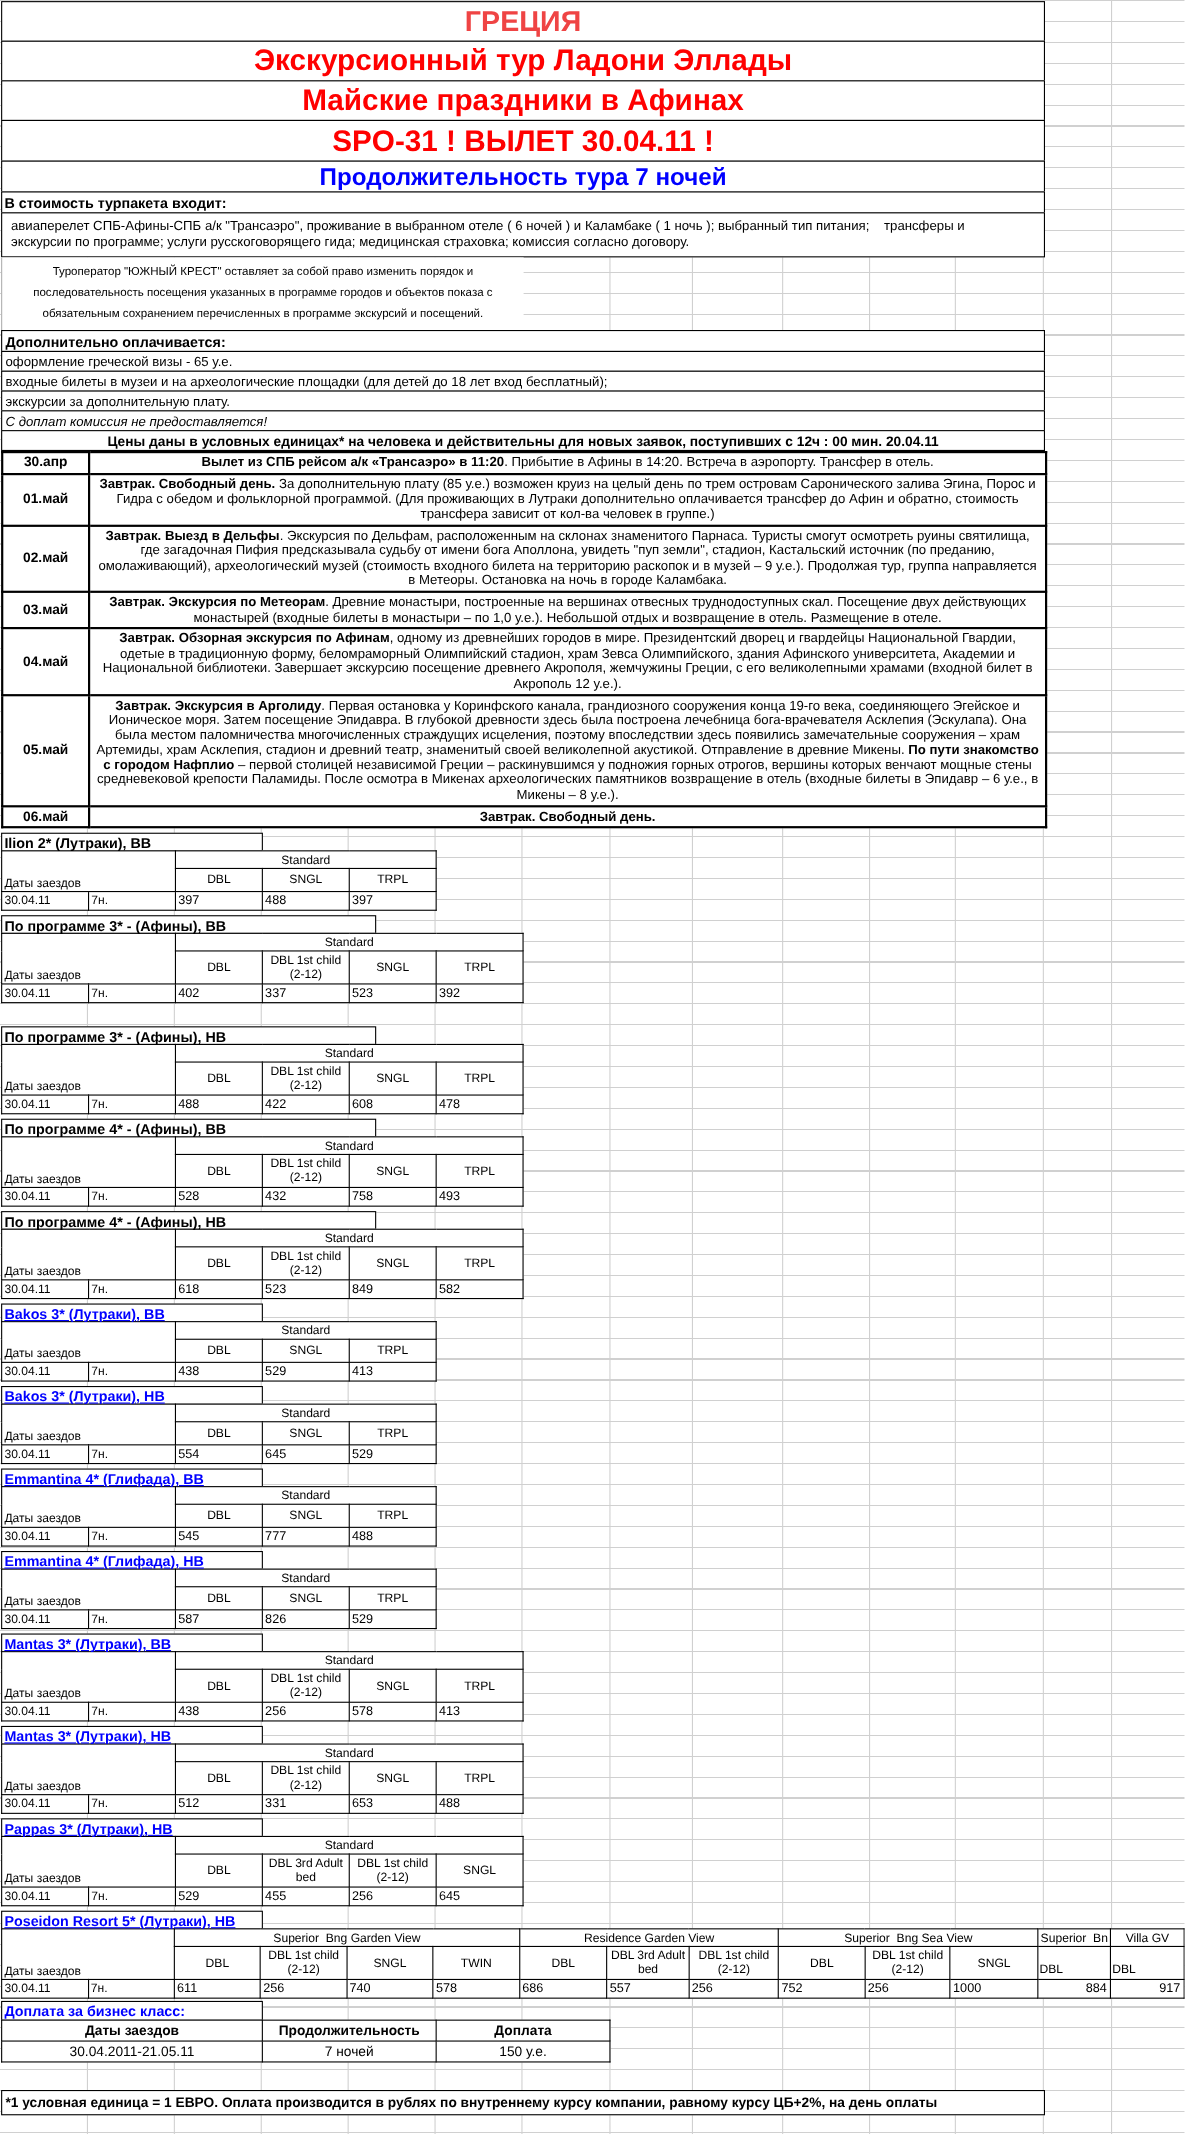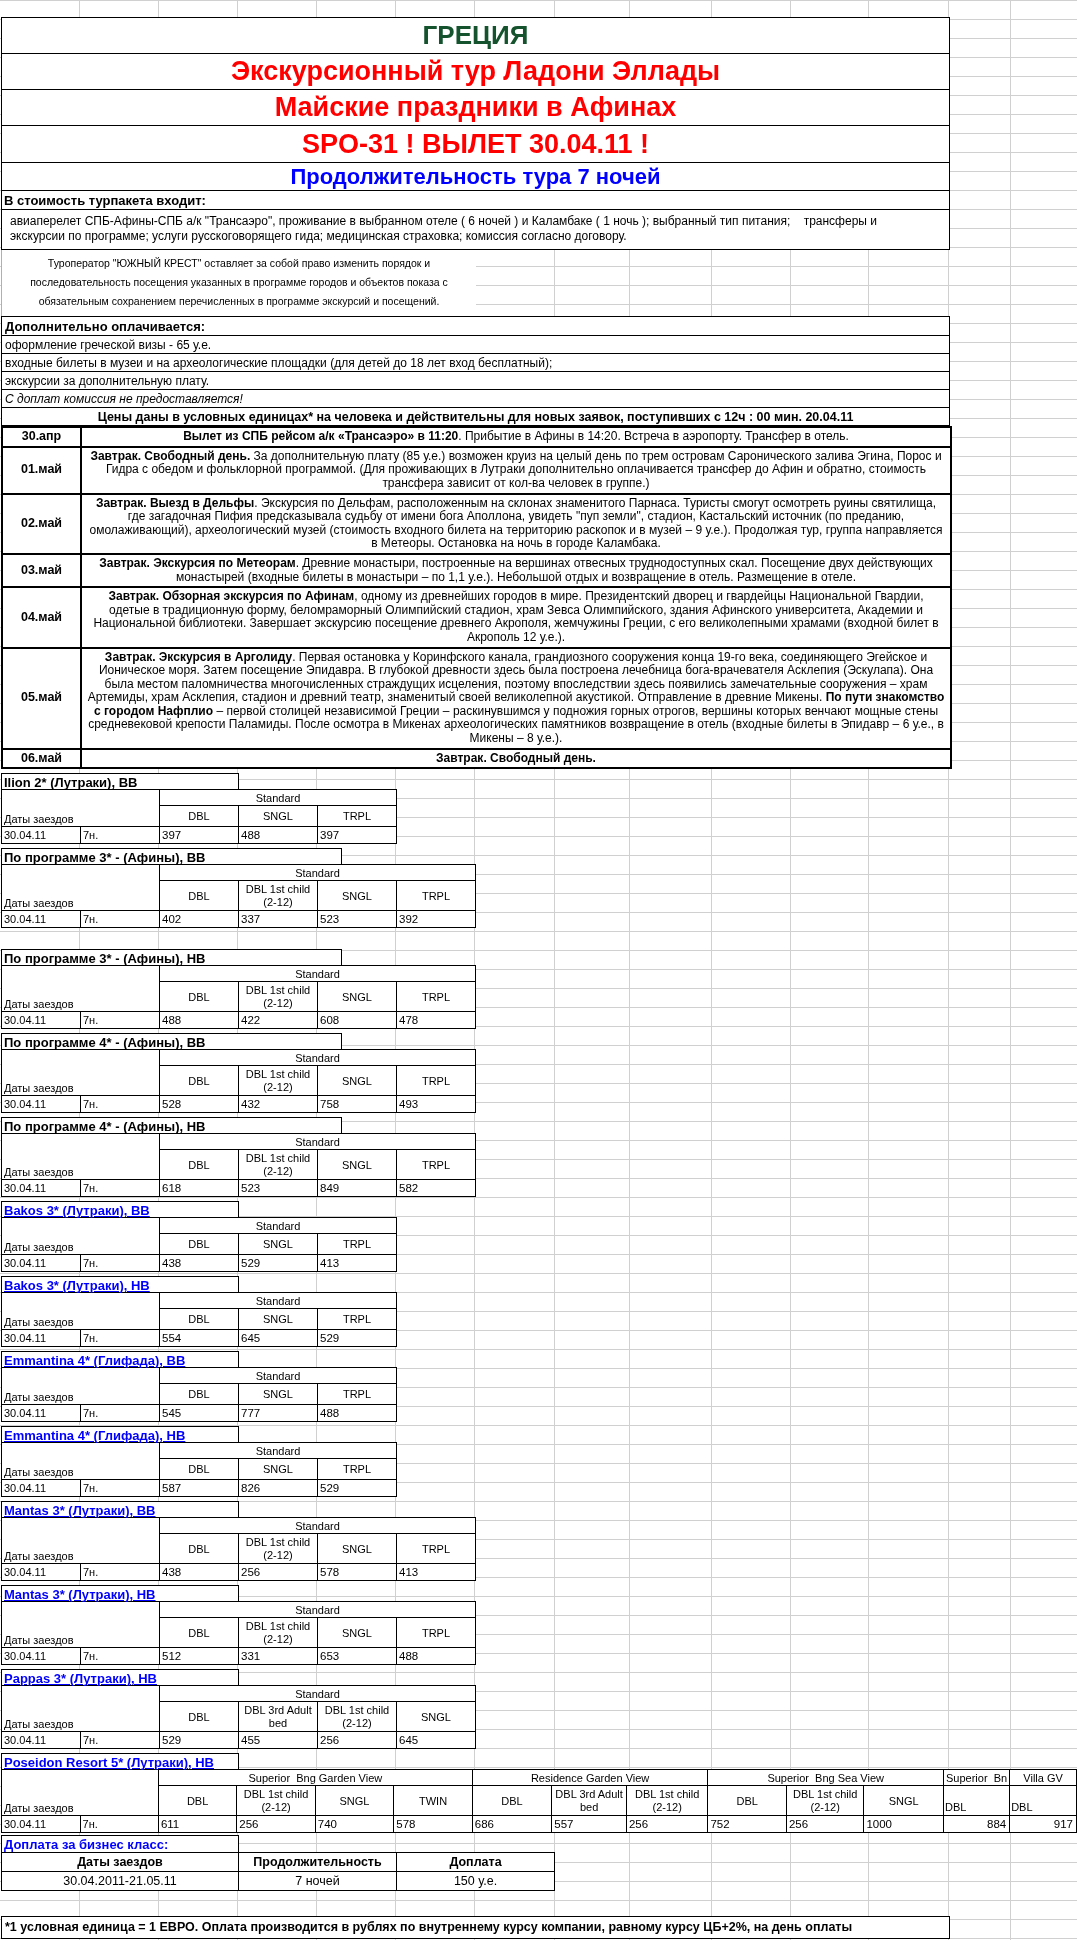--- a/index.html
+++ b/index.html
@@ -14,21 +14,21 @@
       linear-gradient(#d0d0d0,#d0d0d0), linear-gradient(#d0d0d0,#d0d0d0), linear-gradient(#d0d0d0,#d0d0d0),
       linear-gradient(#d0d0d0,#d0d0d0),
       repeating-linear-gradient(to bottom, #d0d0d0 0, #d0d0d0 1px, transparent 1px, transparent 19px);
     background-repeat: no-repeat,no-repeat,no-repeat,no-repeat,no-repeat,no-repeat,no-repeat,no-repeat,no-repeat,no-repeat,no-repeat,no-repeat,no-repeat, repeat;
     background-size: 1px 100%,1px 100%,1px 100%,1px 100%,1px 100%,1px 100%,1px 100%,1px 100%,1px 100%,1px 100%,1px 100%,1px 100%,1px 100%, 100% 100%;
     background-position: 79px 0,158px 0,237px 0,316px 0,395px 0,474px 0,554px 0,629px 0,711px 0,790px 0,868px 0,948px 0,1010px 0, 0 0;
     padding:1px 0 0 1px;
   }
   .trow { width:949px; border:1px solid #000; margin-top:-1px; background:#fff;
           display:flex; align-items:center; justify-content:center; font-weight:bold; overflow:hidden; }
-  .t1 { height:37px; color:#14532d; font-size:26px; margin-top:16px; }
+  .t1 { height:37px; color:#ef4444; font-size:26px; margin-top:0; }
   .t2 { height:37px; color:#ff0000; font-size:27px; }
   .t3 { height:37px; color:#ff0000; font-size:27px; }
   .t4 { height:38px; color:#ff0000; font-size:27px; }
   .t5 { height:29px; color:#0000ff; font-size:22px; }
 
   .inc-head { width:949px; border:1px solid #000; margin-top:-1px; background:#fff;
               font-weight:bold; font-size:13px; padding:2px 2px 1px; }
   .inc-text { width:949px; border:1px solid #000; margin-top:-1px; background:#fff;
               font-size:12px; line-height:14.6px; padding:4px 8px 6px; white-space:pre-wrap; }
   .op-note  { width:475px; background:#fff; border-left:1px solid #b0b0b0;
@@ -114,21 +114,21 @@
         <tr>
           <td class="d">01.май</td>
           <td class="t"><span class="bseg">Завтрак. Свободный день. </span><span>За дополнительную плату (85 у.е.) возможен круиз на целый день по трем островам Саронического залива Эгина, Порос и Гидра с обедом и фольклорной программой. (Для проживающих в Лутраки дополнительно оплачивается трансфер до Афин и обратно, стоимость трансфера зависит от кол-ва человек в группе.)</span></td>
         </tr>
         <tr>
           <td class="d">02.май</td>
           <td class="t"><span class="bseg">Завтрак. Выезд в Дельфы</span><span>. Экскурсия по Дельфам, расположенным на склонах знаменитого Парнаса. Туристы смогут осмотреть руины святилища, где загадочная Пифия предсказывала судьбу от имени бога Аполлона, увидеть "пуп земли", стадион, Кастальский источник (по преданию, омолаживающий), археологический музей (стоимость входного билета на территорию раскопок и в музей – 9 у.е.). Продолжая тур, группа направляется в Метеоры. Остановка на ночь в городе Каламбака.</span></td>
         </tr>
         <tr>
           <td class="d">03.май</td>
-          <td class="t"><span class="bseg">Завтрак. Экскурсия по Метеорам</span><span>. Древние монастыри, построенные на вершинах отвесных труднодоступных скал. Посещение двух действующих монастырей (входные билеты в монастыри – по 1,1 у.е.). Небольшой отдых и возвращение в отель. Размещение в отеле.</span></td>
+          <td class="t"><span class="bseg">Завтрак. Экскурсия по Метеорам</span><span>. Древние монастыри, построенные на вершинах отвесных труднодоступных скал. Посещение двух действующих монастырей (входные билеты в монастыри – по 1,0 у.е.). Небольшой отдых и возвращение в отель. Размещение в отеле.</span></td>
         </tr>
         <tr>
           <td class="d">04.май</td>
           <td class="t"><span class="bseg">Завтрак. Обзорная экскурсия по Афинам</span><span>, одному из древнейших городов в мире. Президентский дворец и гвардейцы Национальной Гвардии, одетые в традиционную форму, беломраморный Олимпийский стадион, храм Зевса Олимпийского, здания Афинского университета, Академии и Национальной библиотеки. Завершает экскурсию посещение древнего Акрополя, жемчужины Греции, с его великолепными храмами (входной билет в Акрополь 12 у.е.).</span></td>
         </tr>
         <tr>
           <td class="d">05.май</td>
           <td class="t"><span class="bseg">Завтрак. Экскурсия в Арголиду</span><span>. Первая остановка у Коринфского канала, грандиозного  сооружения конца 19-го века, соединяющего Эгейское и Ионическое моря. Затем посещение Эпидавра. В глубокой древности здесь была построена лечебница бога-врачевателя Асклепия (Эскулапа). Она была местом паломничества многочисленных страждущих исцеления, поэтому впоследствии здесь появились замечательные сооружения – храм Артемиды, храм Асклепия, стадион и древний театр, знаменитый своей великолепной акустикой. Отправление в древние Микены. </span><span class="bseg">По пути знакомство с городом Нафплио</span><span> – первой столицей независимой Греции – раскинувшимся у подножия горных отрогов, вершины которых венчают мощные стены средневековой крепости Паламиды. После осмотра в Микенах археологических памятников возвращение в отель (входные билеты в Эпидавр – 6 у.е., в Микены – 8 у.е.).</span></td>
         </tr>
         <tr>

